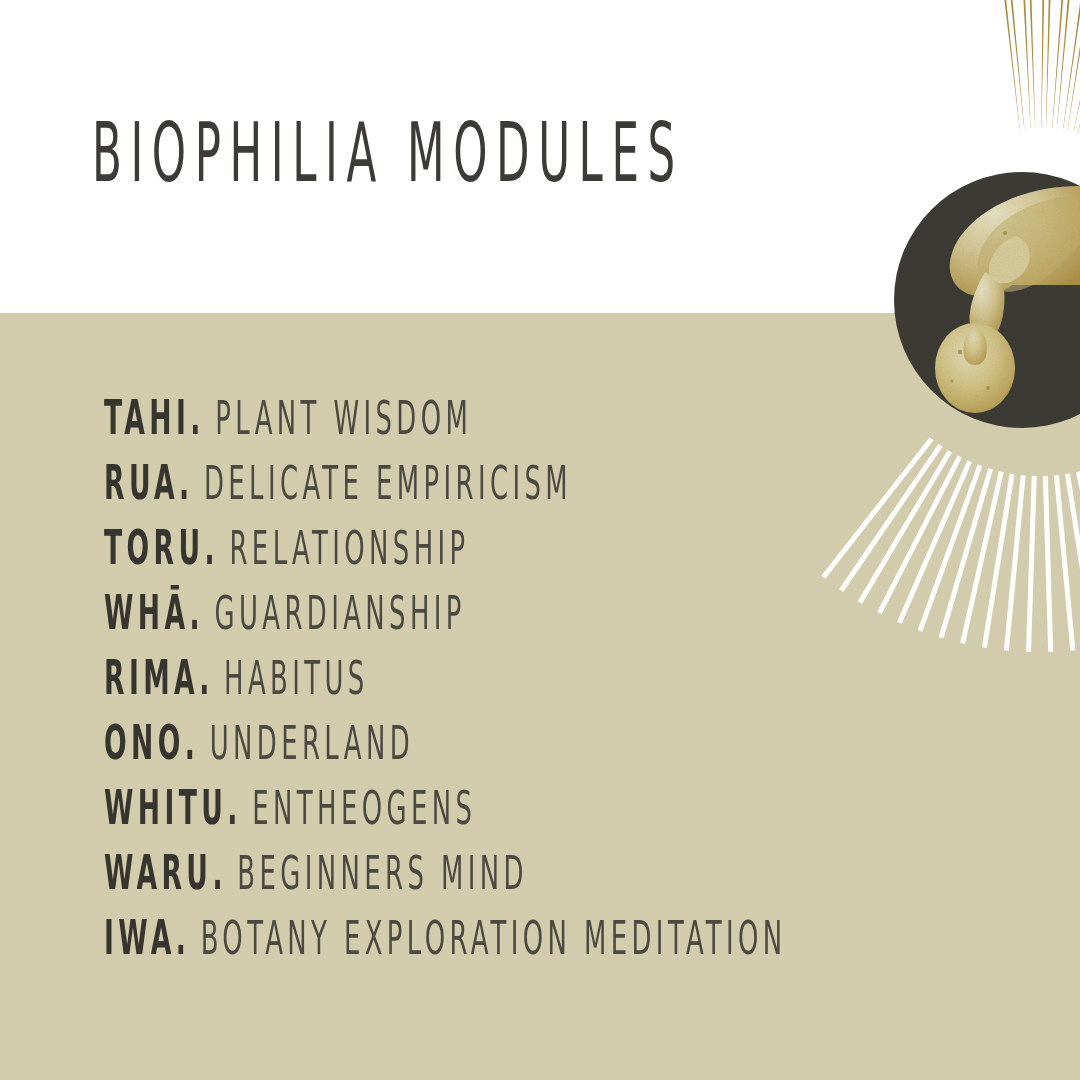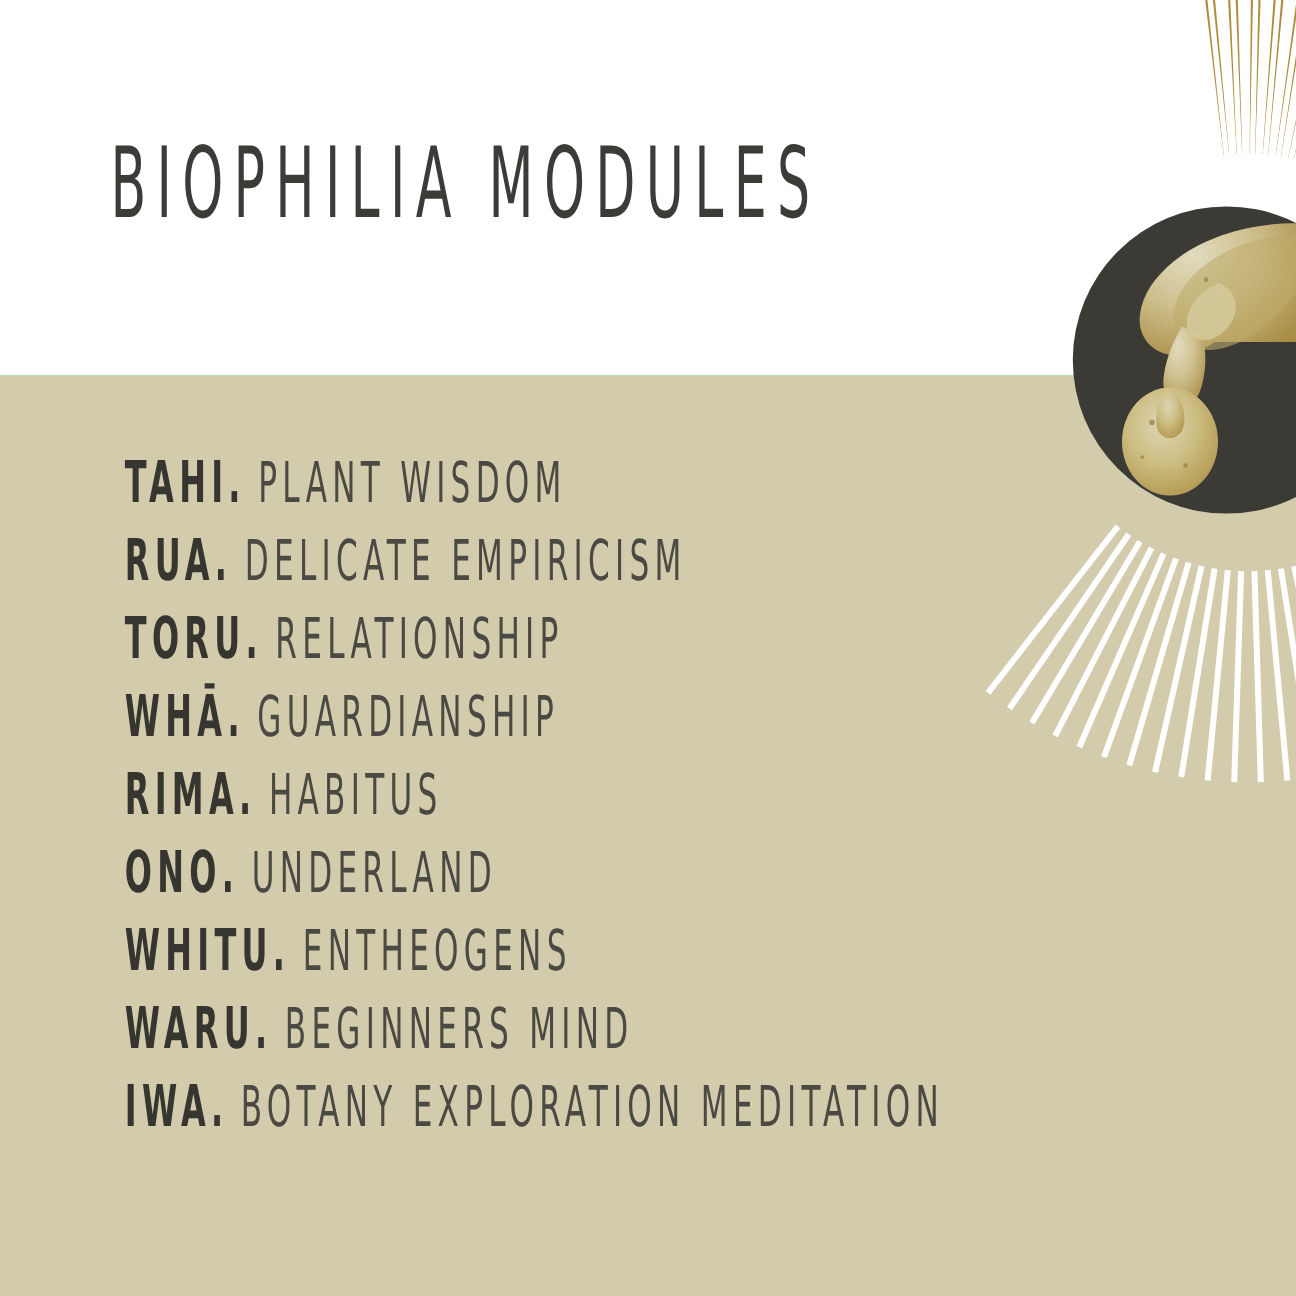--- a/index.html
+++ b/index.html
@@ -6,21 +6,21 @@
   html, body {
     margin: 0;
     padding: 0;
     background: #ffffff;
   }
   #poster {
     position: relative;
     width: 1080px;
     height: 1080px;
     overflow: hidden;
-    background: #22c55e;
+    background: #fdba74;
     font-family: "DejaVu Sans Condensed", "Liberation Sans Narrow", "Liberation Sans", sans-serif;
   }
 
   
   .band-top {
     position: absolute;
     left: 0; top: 0;
     width: 1080px;
     height: 313px;
     background: #ffffff;
@@ -65,21 +65,21 @@
     font-stretch: condensed;
     transform: scaleX(0.78) scaleY(1.32);
     transform-origin: left top;
     white-space: nowrap;
   }
 
   
   .module-list {
     position: absolute;
     left: 104px;
-    top: 384px;
+    top: 400px;
     width: 900px;
   }
   .module-row {
     height: 65px;
     display: flex;
     align-items: baseline;
     white-space: nowrap;
     transform: scaleX(0.80) scaleY(1.30);
     transform-origin: left center;
   }

